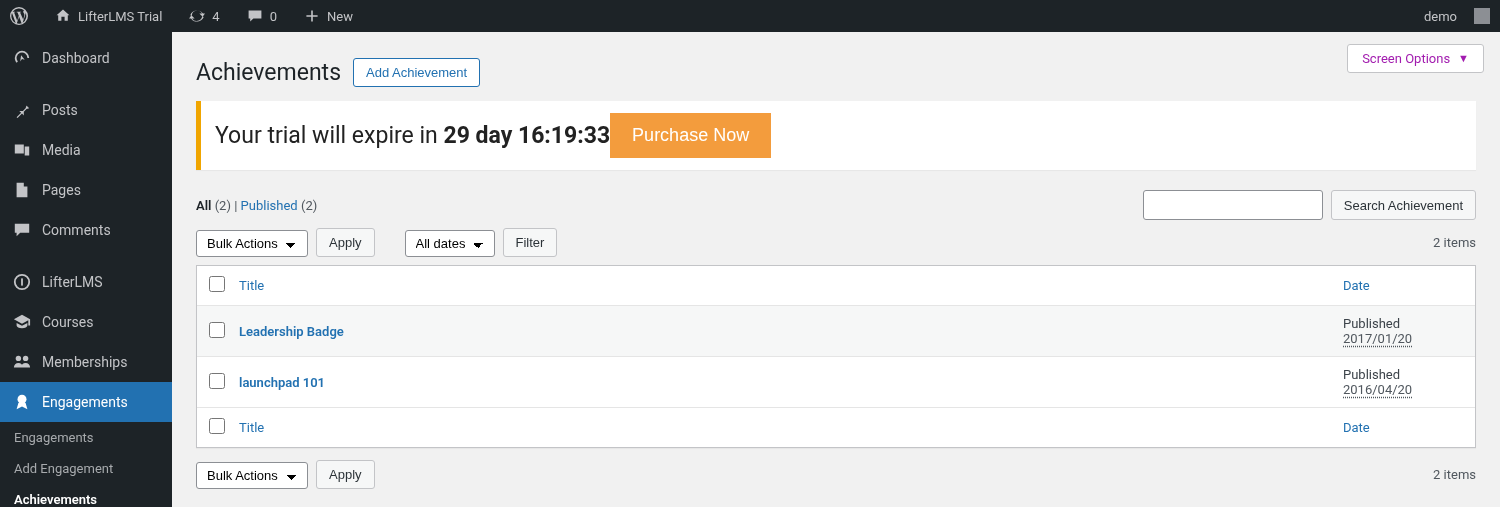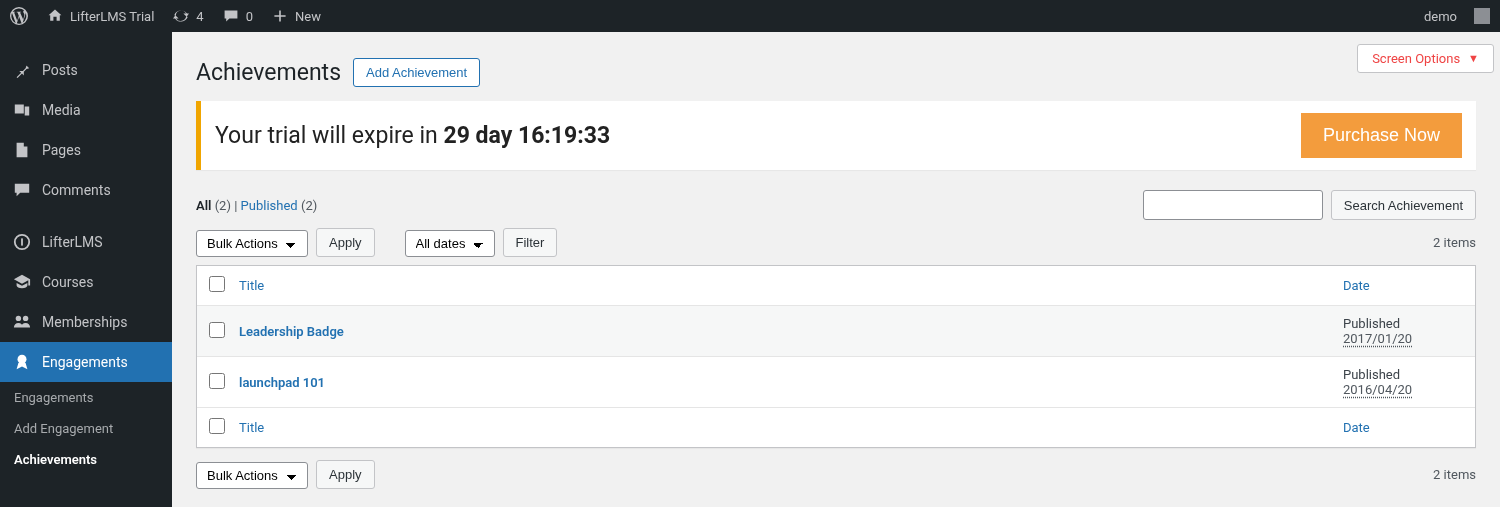--- a/index.html
+++ b/index.html
@@ -1,46 +1,46 @@
 <!DOCTYPE html>
 <html><head>
 <meta charset="utf-8">
 <style>
 * { margin: 0; padding: 0; box-sizing: border-box; }
 body { font-family: -apple-system, BlinkMacSystemFont, "Segoe UI", Roboto, sans-serif; font-size: 13px; background: #f1f1f1; color: #3c434a; width: 1500px; }
 
 
 .admin-bar { height: 32px; background: #1d2327; color: #c3c4c7; display: flex; align-items: center; padding: 0 10px; justify-content: space-between; }
-.admin-bar-left { display: flex; align-items: center; gap: 18px; }
+.admin-bar-left { display: flex; align-items: center; gap: 26px; }
 .admin-bar-item { display: flex; align-items: center; gap: 6px; color: #c3c4c7; font-size: 13px; cursor: pointer; }
 .admin-bar-item .ico { width: 18px; height: 18px; display: flex; align-items: center; justify-content: center; }
 .admin-bar-right { display: flex; align-items: center; gap: 17px; }
 .avatar-sq { width: 16px; height: 16px; background: #8c8f94; }
 
 
 .wrap { display: flex; }
 .sidebar { width: 172px; background: #1d2327; color: #c3c4c7; padding-top: 6px; min-height: 475px; }
 .menu-item { display: flex; align-items: center; gap: 10px; padding: 10px 12px; font-size: 14px; cursor: pointer; position: relative; }
 .menu-item .mico { width: 20px; height: 20px; display: flex; align-items: center; justify-content: center; }
 .menu-item.current { background: #2271b1; color: #fff; }
 .menu-item.current::after { content:""; position:absolute; right:-8px; top:50%; transform:translateY(-50%); border:8px solid transparent; border-right-color:#f1f1f1; }
 .submenu { background: #1d2327; }
 .submenu-item { padding: 8px 12px 8px 14px; font-size: 13px; color: #a7aaad; cursor: pointer; }
 .submenu-item.current { color: #fff; font-weight: 600; }
 
 
 .content { flex: 1; background: #f1f1f1; position: relative; }
-.screen-options { position: absolute; top: 12px; right: 6px; background: #fff; border: 1px solid #c3c4c7; border-radius: 3px; padding: 6px 14px; font-size: 13px; color: #ef4444; display: flex; align-items: center; gap: 8px; cursor: pointer; }
+.screen-options { position: absolute; top: 12px; right: 16px; background: #fff; border: 1px solid #c3c4c7; border-radius: 3px; padding: 6px 14px; font-size: 13px; color: #a21caf; display: flex; align-items: center; gap: 8px; cursor: pointer; }
 .screen-options .caret { font-size: 11px; }
 
 .header-row { display: flex; align-items: center; gap: 12px; padding: 26px 24px 0 24px; }
 .page-title { font-size: 23px; font-weight: 400; color: #1d2327; }
 .add-btn { border: 1px solid #2271b1; color: #2271b1; background: #fff; border-radius: 3px; padding: 6px 12px; font-size: 13px; cursor: pointer; }
 
-.trial-bar { margin: 14px 24px 10px 24px; background: #fff; border-left: 5px solid #f0a500; display: flex; align-items: center; justify-content: space-between; padding: 12px 14px; box-shadow: 0 1px 1px rgba(0,0,0,.04); }
+.trial-bar { margin: 14px 24px 10px 24px; background: #fff; border-left: 5px solid #f0a500; display: flex; align-items: center; justify-content: flex-start; padding: 12px 14px; box-shadow: 0 1px 1px rgba(0,0,0,.04); }
 .trial-text { font-size: 23px; color: #222; }
 .trial-text .bold { font-weight: 700; }
 .purchase-btn { background: #f39c3d; color: #fff; border: none; padding: 12px 22px; font-size: 18px; cursor: pointer; }
 
 .filters-row { display: flex; align-items: center; justify-content: space-between; padding: 10px 24px 8px 24px; }
 .status-links { font-size: 13px; color: #50575e; }
 .status-links .active { color: #1d2327; font-weight: 600; }
 .status-links .count { color: #50575e; font-weight: 400; }
 .status-links a { color: #2271b1; text-decoration: none; }
 .search-group { display: flex; gap: 8px; padding-left: 47px; }
@@ -117,20 +117,28 @@
   </div>
   <div class="admin-bar-right">
     <span>demo</span>
     <span class="avatar-sq"></span>
   </div>
 </div>
 
 <div class="wrap">
 
   <div class="sidebar">
+    <div class="menu-item">
+      <span class="mico">
+          <svg viewBox="0 0 20 20" width="18" height="18">
+            <path d="M10 2a8 8 0 0 0-8 8c0 2 .7 3.8 2 5.2l1.4-1.4A6 6 0 1 1 16 10h2a8 8 0 0 0-8-8zm-1 5l4 5-3-1-2 3z"></path>
+          </svg>
+        </span>
+      <span>Dashboard</span>
+    </div>
     <div style="height:12px"></div>
     <div class="menu-item">
       <span class="mico">
           <svg viewBox="0 0 20 20" width="18" height="18">
             <path d="M12 2l6 6-3 1-3 3v4l-2-2-5 5-1-1 5-5-2-2h4l3-3 1-3z"></path>
           </svg>
         </span>
       <span>Posts</span>
     </div>
     <div class="menu-item">

